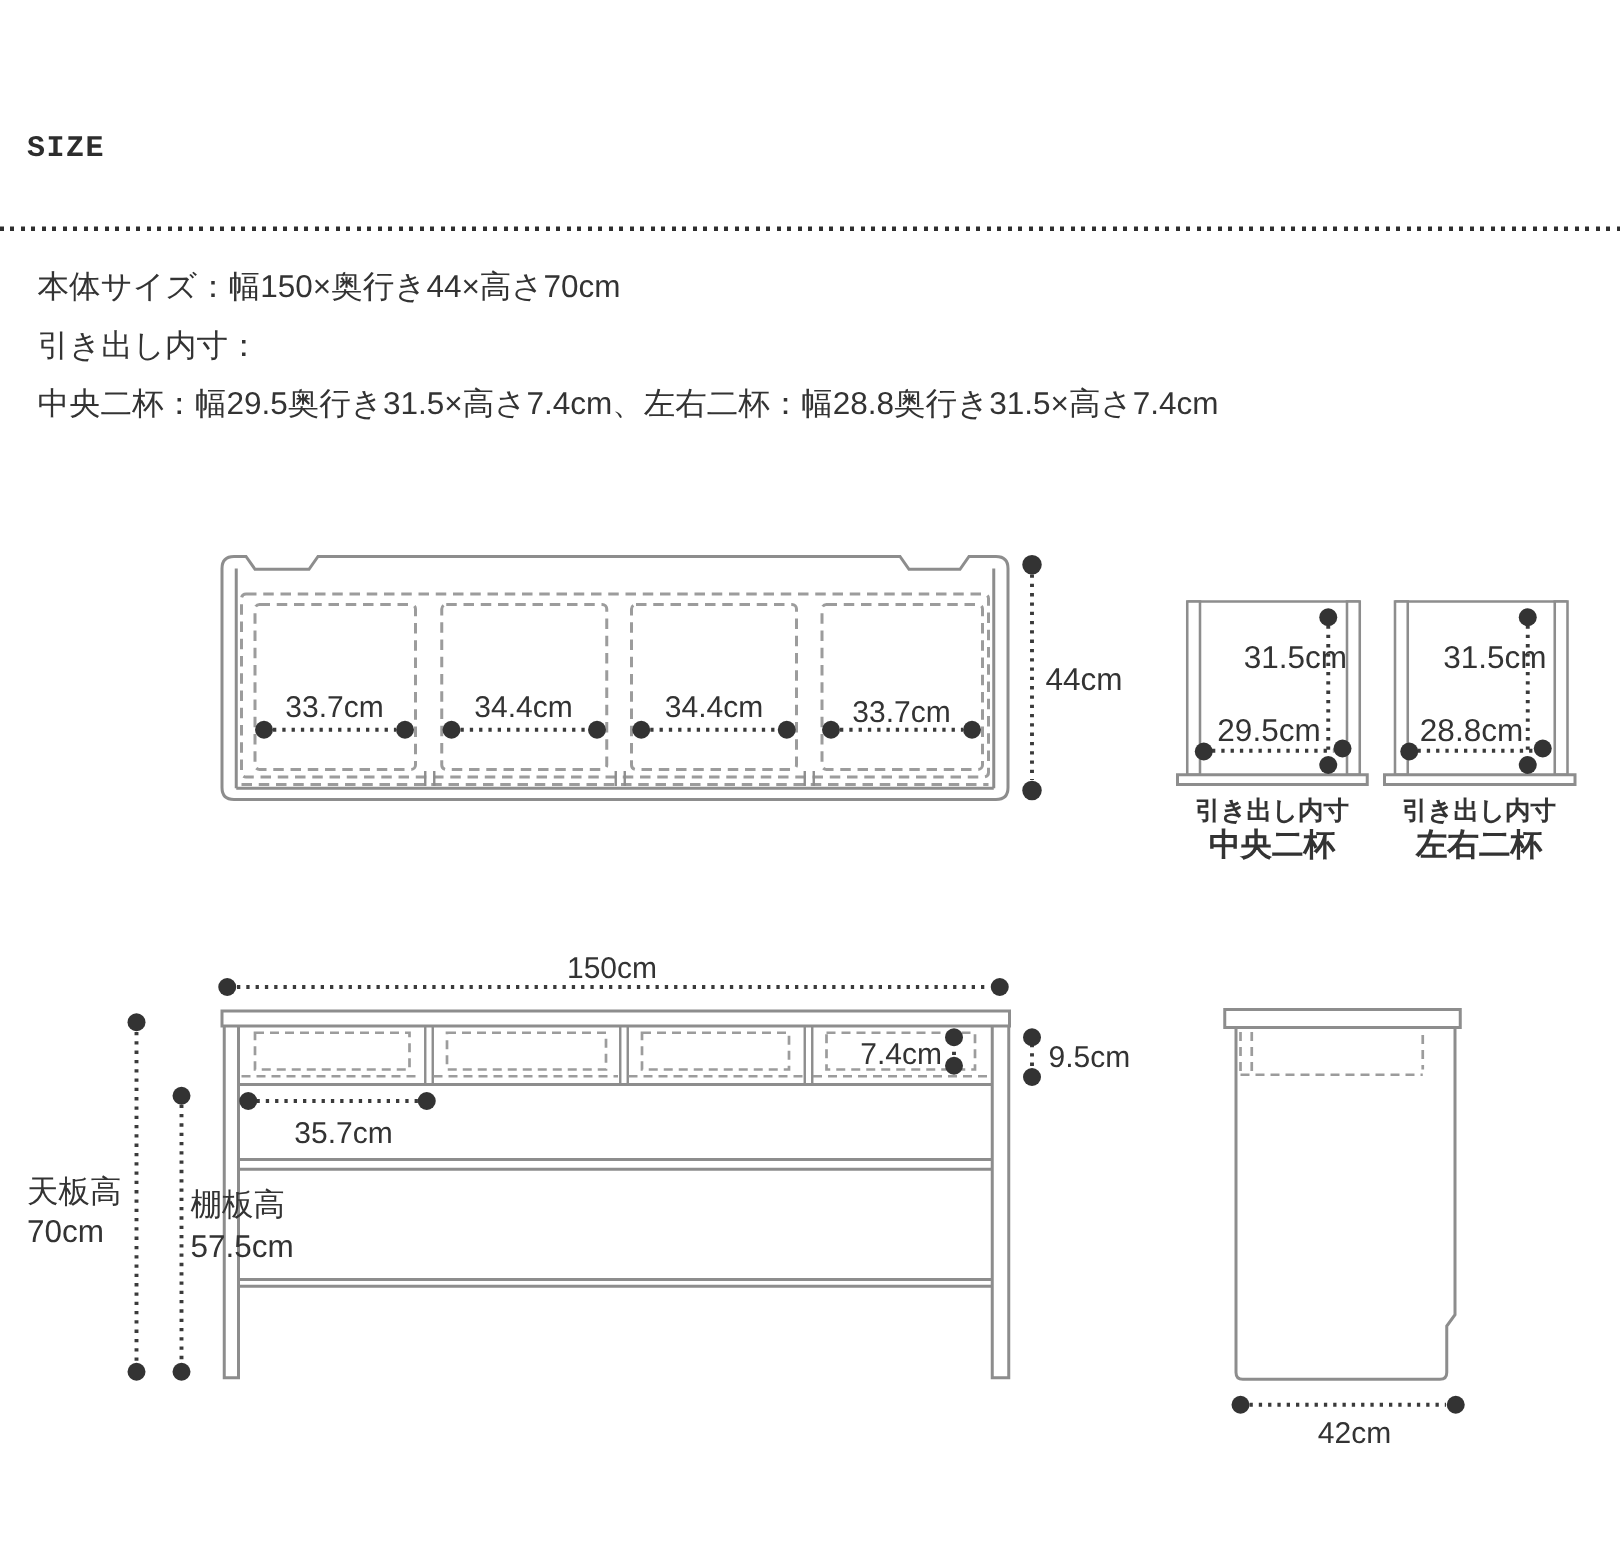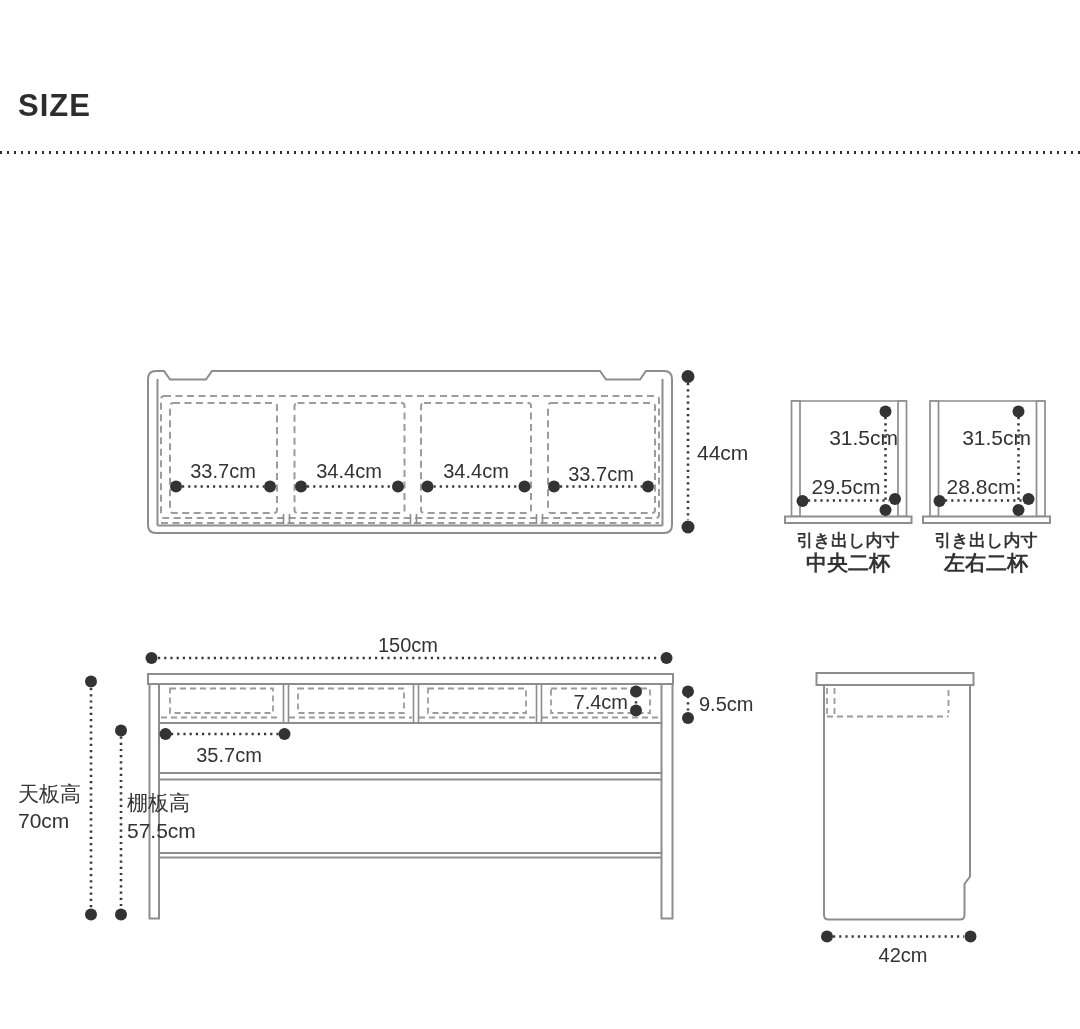--- a/index.html
+++ b/index.html
@@ -2,21 +2,21 @@
 <html><head>
 <meta charset="utf-8">
 <style>
   html,body { margin:0; padding:0; background:#fff; }
   .page {
     position:relative; width:1080px; height:1029px; background:#ffffff;
     font-family:"Liberation Sans", sans-serif; overflow:hidden;
   }
   .size-title {
     position:absolute; left:18px; top:88px; margin:0;
-    font-size:31px; font-weight:bold; color:#2d2d2d; letter-spacing:1px;
+    font-size:20px; font-weight:bold; color:#2d2d2d; letter-spacing:1px;font-family:Liberation Mono, monospace;
   }
   .divider {
     position:absolute; left:0; top:151px; width:1080px; height:3px;
     background-image:repeating-linear-gradient(90deg,#2e2e2e 0 2.5px,transparent 2.5px 7px);
   }
   .specs { position:absolute; left:25px; top:172px; width:1040px; }
   .specs p { margin:0; font-size:21px; line-height:39px; color:#333333; white-space:nowrap; }
   svg.diagram { position:absolute; left:0; top:0; }
   
   .ln   { stroke:#8d8d8d; stroke-width:2; fill:none; }
@@ -33,20 +33,25 @@
   .cap2 { fill:#333333; font-size:21px; font-weight:bold; }
 </style>
 </head>
 <body>
 
 <div class="page">
 
   <h1 class="size-title">SIZE</h1>
   <div class="divider"></div>
 
+  <div class="specs">
+    <p>本体サイズ：幅150×奥行き44×高さ70cm</p>
+    <p>引き出し内寸：</p>
+    <p>中央二杯：幅29.5奥行き31.5×高さ7.4cm、左右二杯：幅28.8奥行き31.5×高さ7.4cm</p>
+  </div>
 
   <svg class="diagram" width="1080" height="1029" viewBox="0 0 1080 1029">
 
     <g>
       <path class="lnf" d="M156,371 H164 L170,379.5 H206 L212,371 H600 L606,379.5 H640 L646,371 H664
            Q672,371 672,379 V525 Q672,533 664,533 H156 Q148,533 148,525 V379 Q148,371 156,371 Z"></path>
       <path class="ln" d="M157.5,379 V525.5 M662.5,379 V525.5 M157.5,525.5 H662.5"></path>
       <rect class="dash" x="161" y="396" width="498" height="122" rx="3"></rect>
       <path class="dash" d="M161,523 H659"></path>
 

